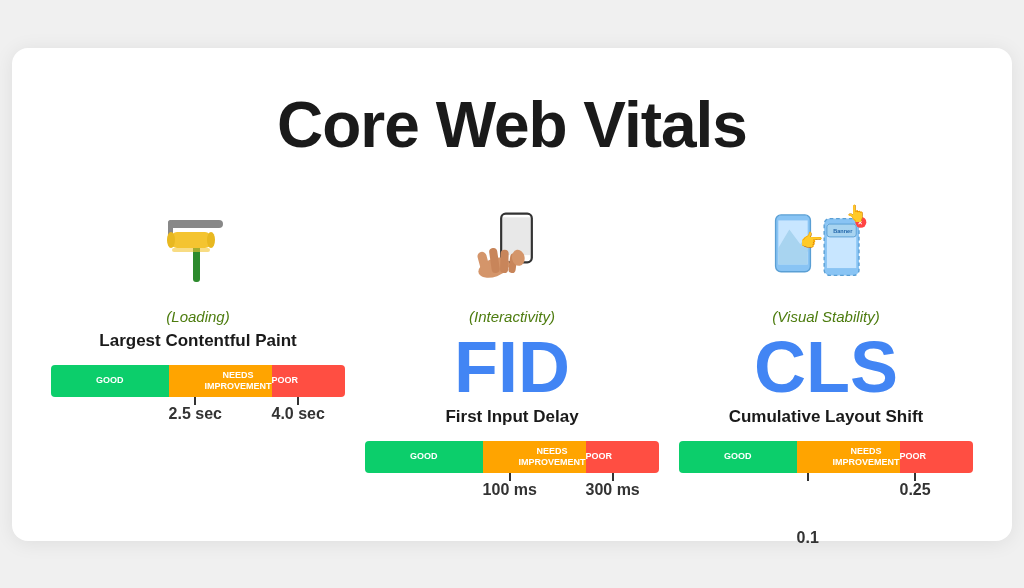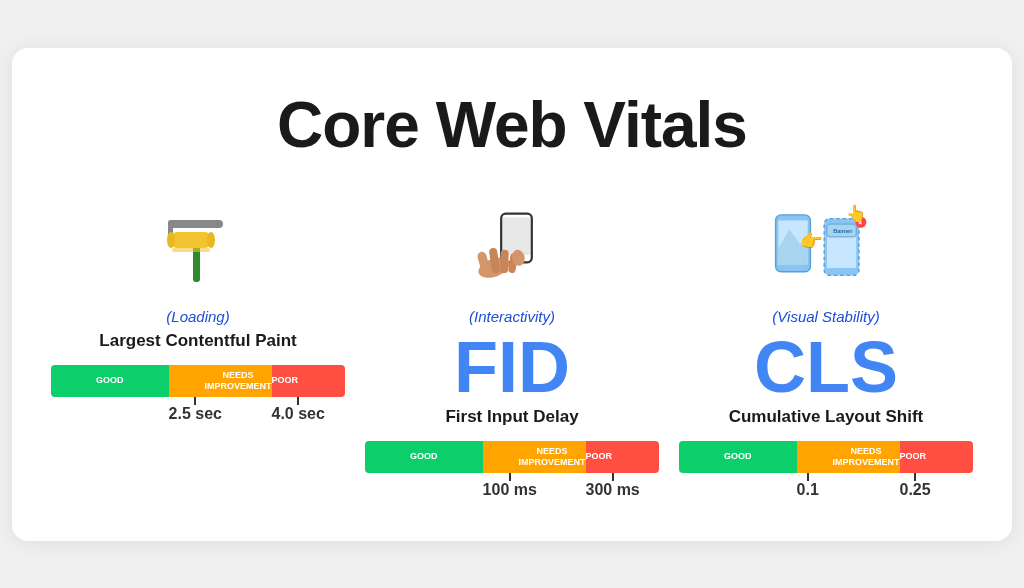--- a/index.html
+++ b/index.html
@@ -61,21 +61,21 @@
       height: 90px;
     }
 
     .icon-svg-cls {
       width: 110px;
       height: 90px;
     }
 
     .subtitle-label {
       font-size: 15px;
-      color: #1d4ed8;
+      color: #4d7c0f;
       font-style: italic;
       margin-bottom: 6px;
     }
 
     .metric-acronym {
       font-size: 72px;
       font-weight: 900;
       color: #4285f4;
       line-height: 1;
       margin-bottom: 4px;
@@ -287,21 +287,21 @@
             <span class="seg-label">GOOD</span>
           </div>
           <div class="seg-needs" style="flex:35">
             <span class="seg-label">NEEDS<br>IMPROVEMENT</span>
           </div>
           <div class="seg-poor" style="flex:25">
             <span class="seg-label">POOR</span>
           </div>
         </div>
         <div class="ticks-absolute">
-          <div class="tick-abs" style="left:40%;">
+          <div class="tick-abs" style="left:40%;gap:48px;">
             <div class="stick"></div>
             <div class="tlabel">0.1</div>
           </div>
           <div class="tick-abs" style="left:75%;">
             <div class="stick"></div>
             <div class="tlabel">0.25</div>
           </div>
         </div>
       </div>
     </div>

